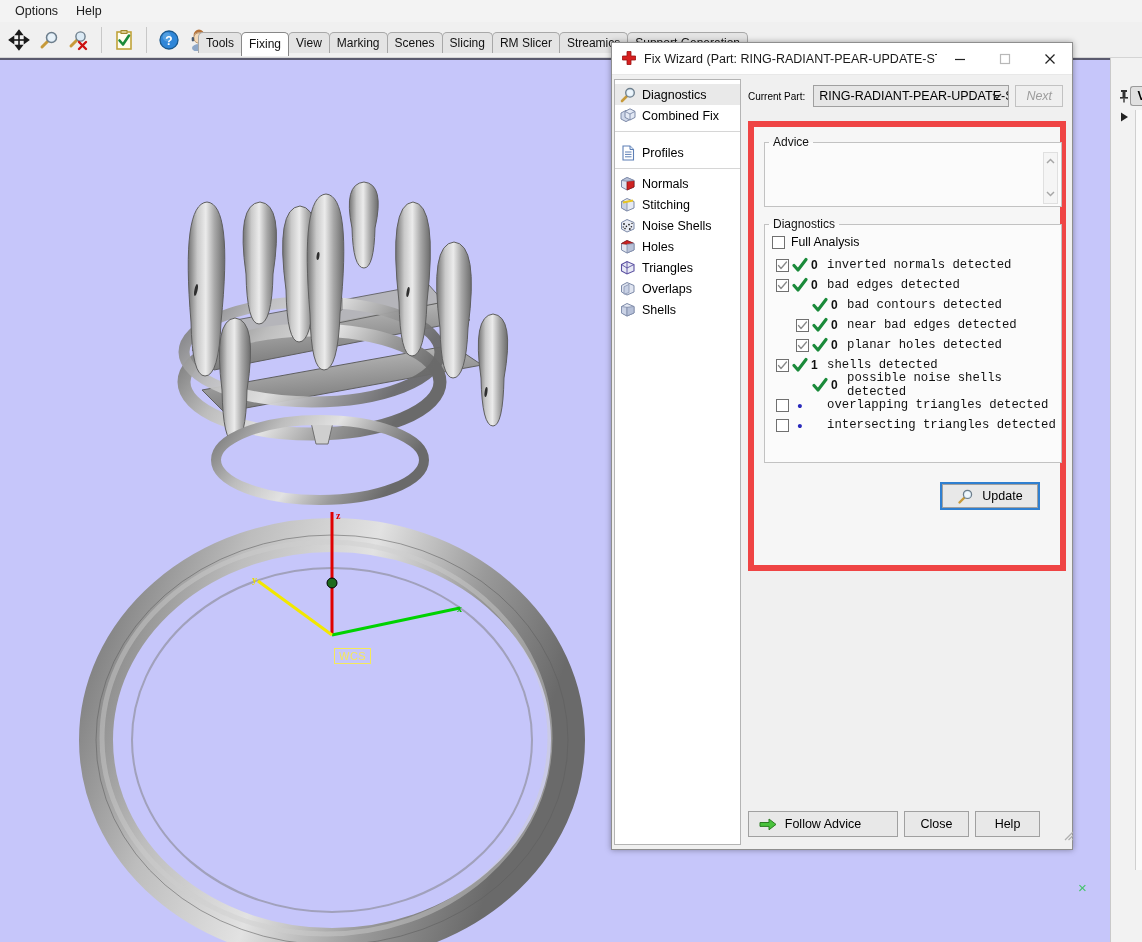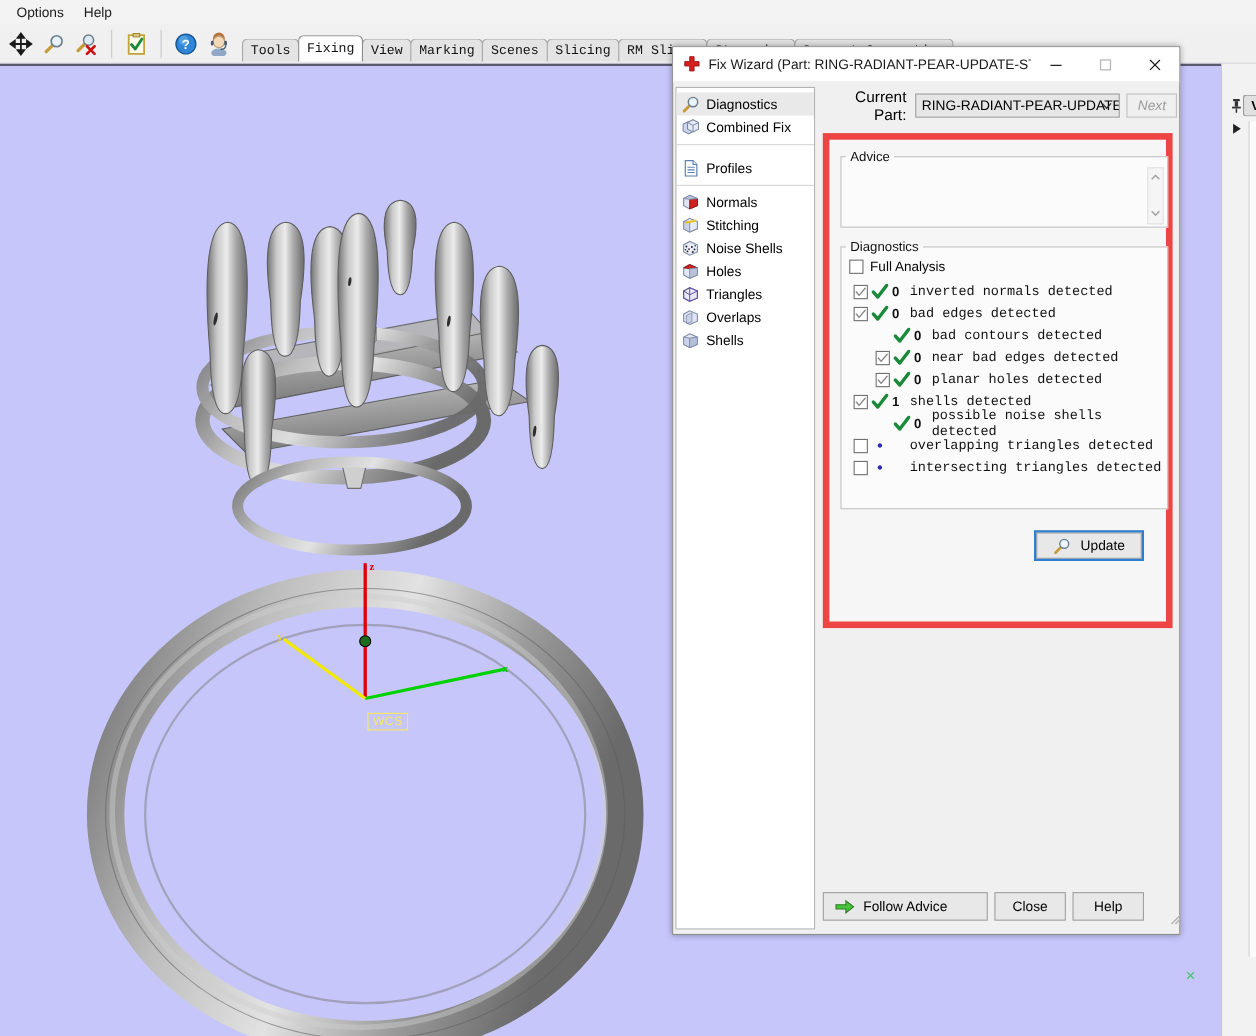--- a/index.html
+++ b/index.html
@@ -34,22 +34,22 @@
   .tb-group { display: flex; align-items: center; height: 32px; padding: 0 4px; }
   .tb-sep { width: 1px; height: 26px; background: #c8c8c8; margin: 0 3px; }
   .tb-btn {
     width: 30px; height: 30px; display: flex; align-items: center; justify-content: center;
     cursor: default;
   }
   .tb-btn svg { display: block; }
 
   
   .tabstrip {
-    position: absolute; left: 220px; top: 32px; height: 24px;
-    display: flex; align-items: flex-end; font-family: Liberation Mono, monospace;
+    position: absolute; left: 198px; top: 32px; height: 24px;
+    display: flex; 
   }
   .tab {
     height: 21px; line-height: 20px;
     padding: 0 7px;
     font-size: 12px;
     background: #e4e4e4;
     border: 1px solid #a8a8a8;
     border-bottom: none;
     border-radius: 5px 5px 0 0;
     margin-right: -1px;
@@ -154,21 +154,21 @@
     display: flex; align-items: center; height: 21px;
     padding-left: 4px; cursor: default; font-size: 12.5px;
   }
   .nav-item.selected { background: #e9e9e9; }
   .nav-ico { width: 18px; height: 18px; margin-right: 5px; flex: none; }
 
   
   .content { position: absolute; left: 133px; top: 4px; width: 325px; height: 766px; }
 
   .row-part { display: flex; align-items: center; height: 22px; margin: 6px 0 0 3px; }
-  .lbl-part { font-size: 14px; margin-right: 8px; text-align: right; }
+  .lbl-part { font-size: 10px; margin-right: 8px; }
   .combo {
     width: 196px; height: 22px; background: #e6e6e6;
     border: 1px solid #a0a0a0;
     display: flex; align-items: center;
     font-size: 12.5px; padding-left: 5px; position: relative;
     overflow: hidden; white-space: nowrap;
   }
   .combo-arrow { position: absolute; right: 5px; top: 4px; }
   .btn {
     border: 1px solid #a0a0a0; background: #e8e8e8;

